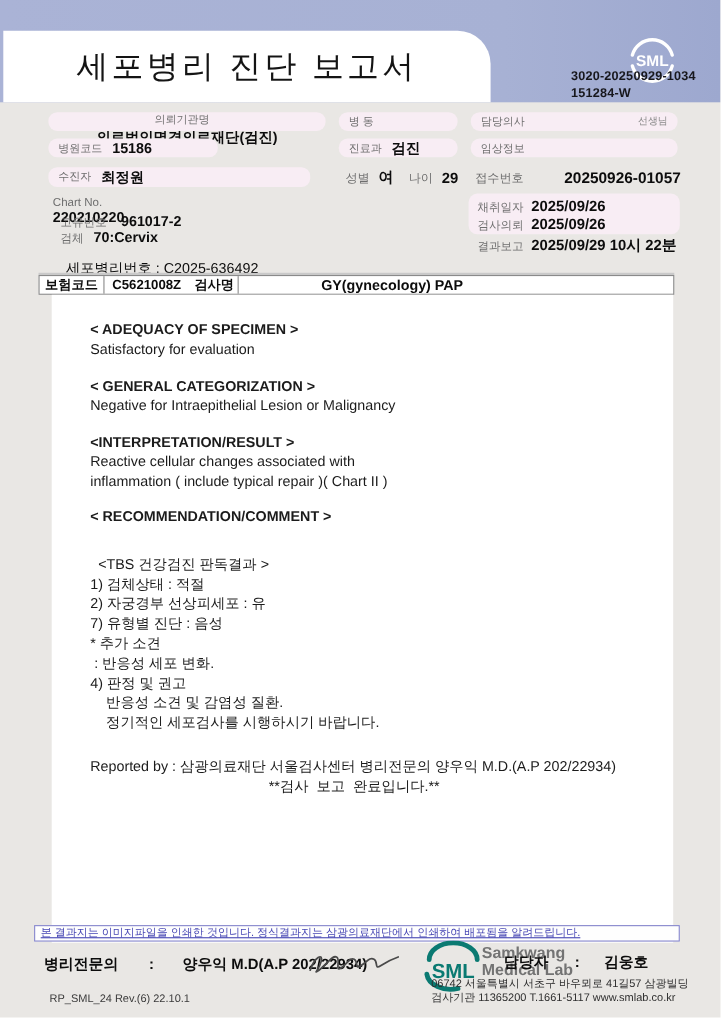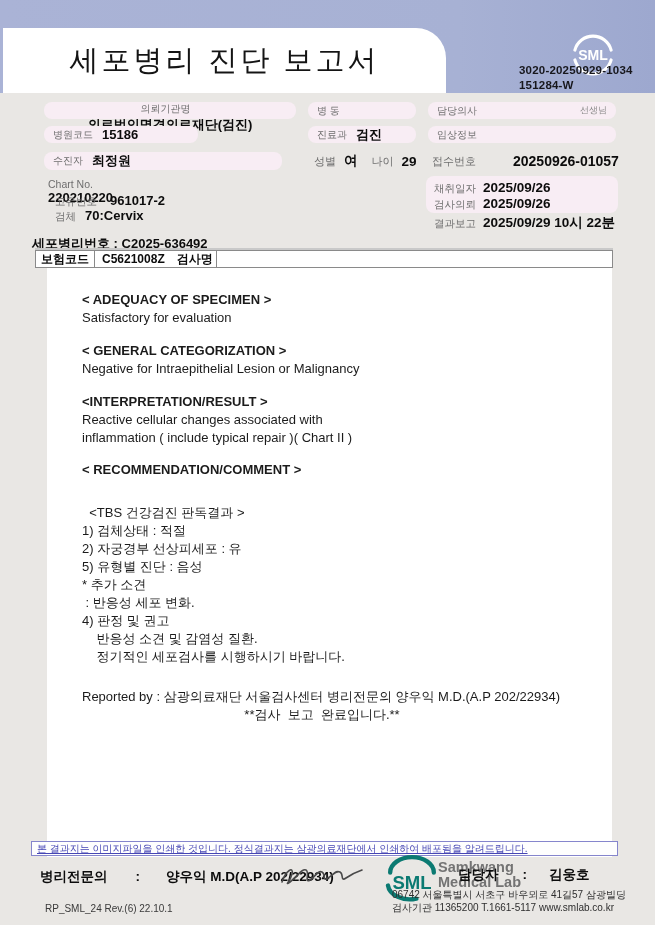--- a/index.html
+++ b/index.html
@@ -28,21 +28,21 @@
   .plain{position:absolute;display:flex;align-items:center;}
   .plabel{font-size:11px;color:#6e6e6e;white-space:nowrap;}
   .pvalue{font-size:13.5px;font-weight:bold;color:#0c0c0c;white-space:nowrap;}
   
   .info-row{position:absolute;display:flex;align-items:baseline;}
   .ilabel{font-size:10.5px;color:#6e6e6e;white-space:nowrap;}
   .ivalue{font-size:13px;font-weight:bold;color:#0c0c0c;white-space:nowrap;}
   .dates-box{position:absolute;left:426px;top:176px;width:192px;height:37px;
     background:#f8edf4;border-radius:8px;}
   
-  .cyto-line{position:absolute;left:32px;top:235px;font-size:13px;font-weight:bold;color:#0c0c0c;}
+  .cyto-line{position:absolute;left:60px;top:235px;font-size:13px;font-weight:normal;color:#0c0c0c;}
   .test-table{position:absolute;left:35px;top:250px;width:578px;height:18px;
     background:#fff;border:1px solid #8a8a8a;box-shadow:0 -2px 0 #c9c9c9;
     display:flex;align-items:stretch;box-sizing:border-box;}
   .tcell{display:flex;align-items:center;font-weight:bold;font-size:12px;color:#0c0c0c;}
   .tc1{width:58px;justify-content:center;border-right:1px solid #8a8a8a;}
   .tc2{width:114px;padding-left:7px;border-right:1px solid #8a8a8a;}
   .tc2 .gap{display:inline-block;width:12px;}
   .tc3{flex:1;padding-left:75px;font-size:13px;}
   
   .panel{position:absolute;left:47px;top:268px;width:565px;height:589px;background:#ffffff;}
@@ -168,41 +168,42 @@
 
 <div class="cyto-line">세포병리번호 : C2025-636492</div>
 
 <div class="test-table">
   <div class="tcell tc1">보험코드</div>
   <div class="tcell tc2">
     <span>C5621008Z</span>
     <span class="gap"></span>
     <span>검사명</span>
   </div>
+  <div class="tcell tc3">GY(gynecology) PAP</div>
 </div>
 
 <div class="panel"></div>
 
 <div class="body-text">
   <div class="h mt8">&lt; ADEQUACY OF SPECIMEN &gt;</div>
   <div>Satisfactory for evaluation</div>
 
   <div class="h mt15">&lt; GENERAL CATEGORIZATION &gt;</div>
   <div>Negative for Intraepithelial Lesion or Malignancy</div>
 
   <div class="h mt15">&lt;INTERPRETATION/RESULT &gt;</div>
   <div>Reactive cellular changes associated with</div>
   <div>inflammation ( include typical repair )( Chart II )</div>
 
   <div class="h mt14">&lt; RECOMMENDATION/COMMENT &gt;</div>
 
   <div class="k-line mt25">  &lt;TBS 건강검진 판독결과 &gt;</div>
   <div class="k-line">1) 검체상태 : 적절</div>
   <div class="k-line">2) 자궁경부 선상피세포 : 유</div>
-  <div class="k-line">5) 유형별 진단 : 음성</div>
+  <div class="k-line">7) 유형별 진단 : 음성</div>
   <div class="k-line">* 추가 소견</div>
   <div class="k-line"> : 반응성 세포 변화.</div>
   <div class="k-line">4) 판정 및 권고</div>
   <div class="k-line">    반응성 소견 및 감염성 질환.</div>
   <div class="k-line">    정기적인 세포검사를 시행하시기 바랍니다.</div>
 
   <div class="mt22">Reported by : 삼광의료재단 서울검사센터 병리전문의 양우익 M.D.(A.P 202/22934)</div>
   <div class="center-line">**검사  보고  완료입니다.**</div>
 </div>
 

